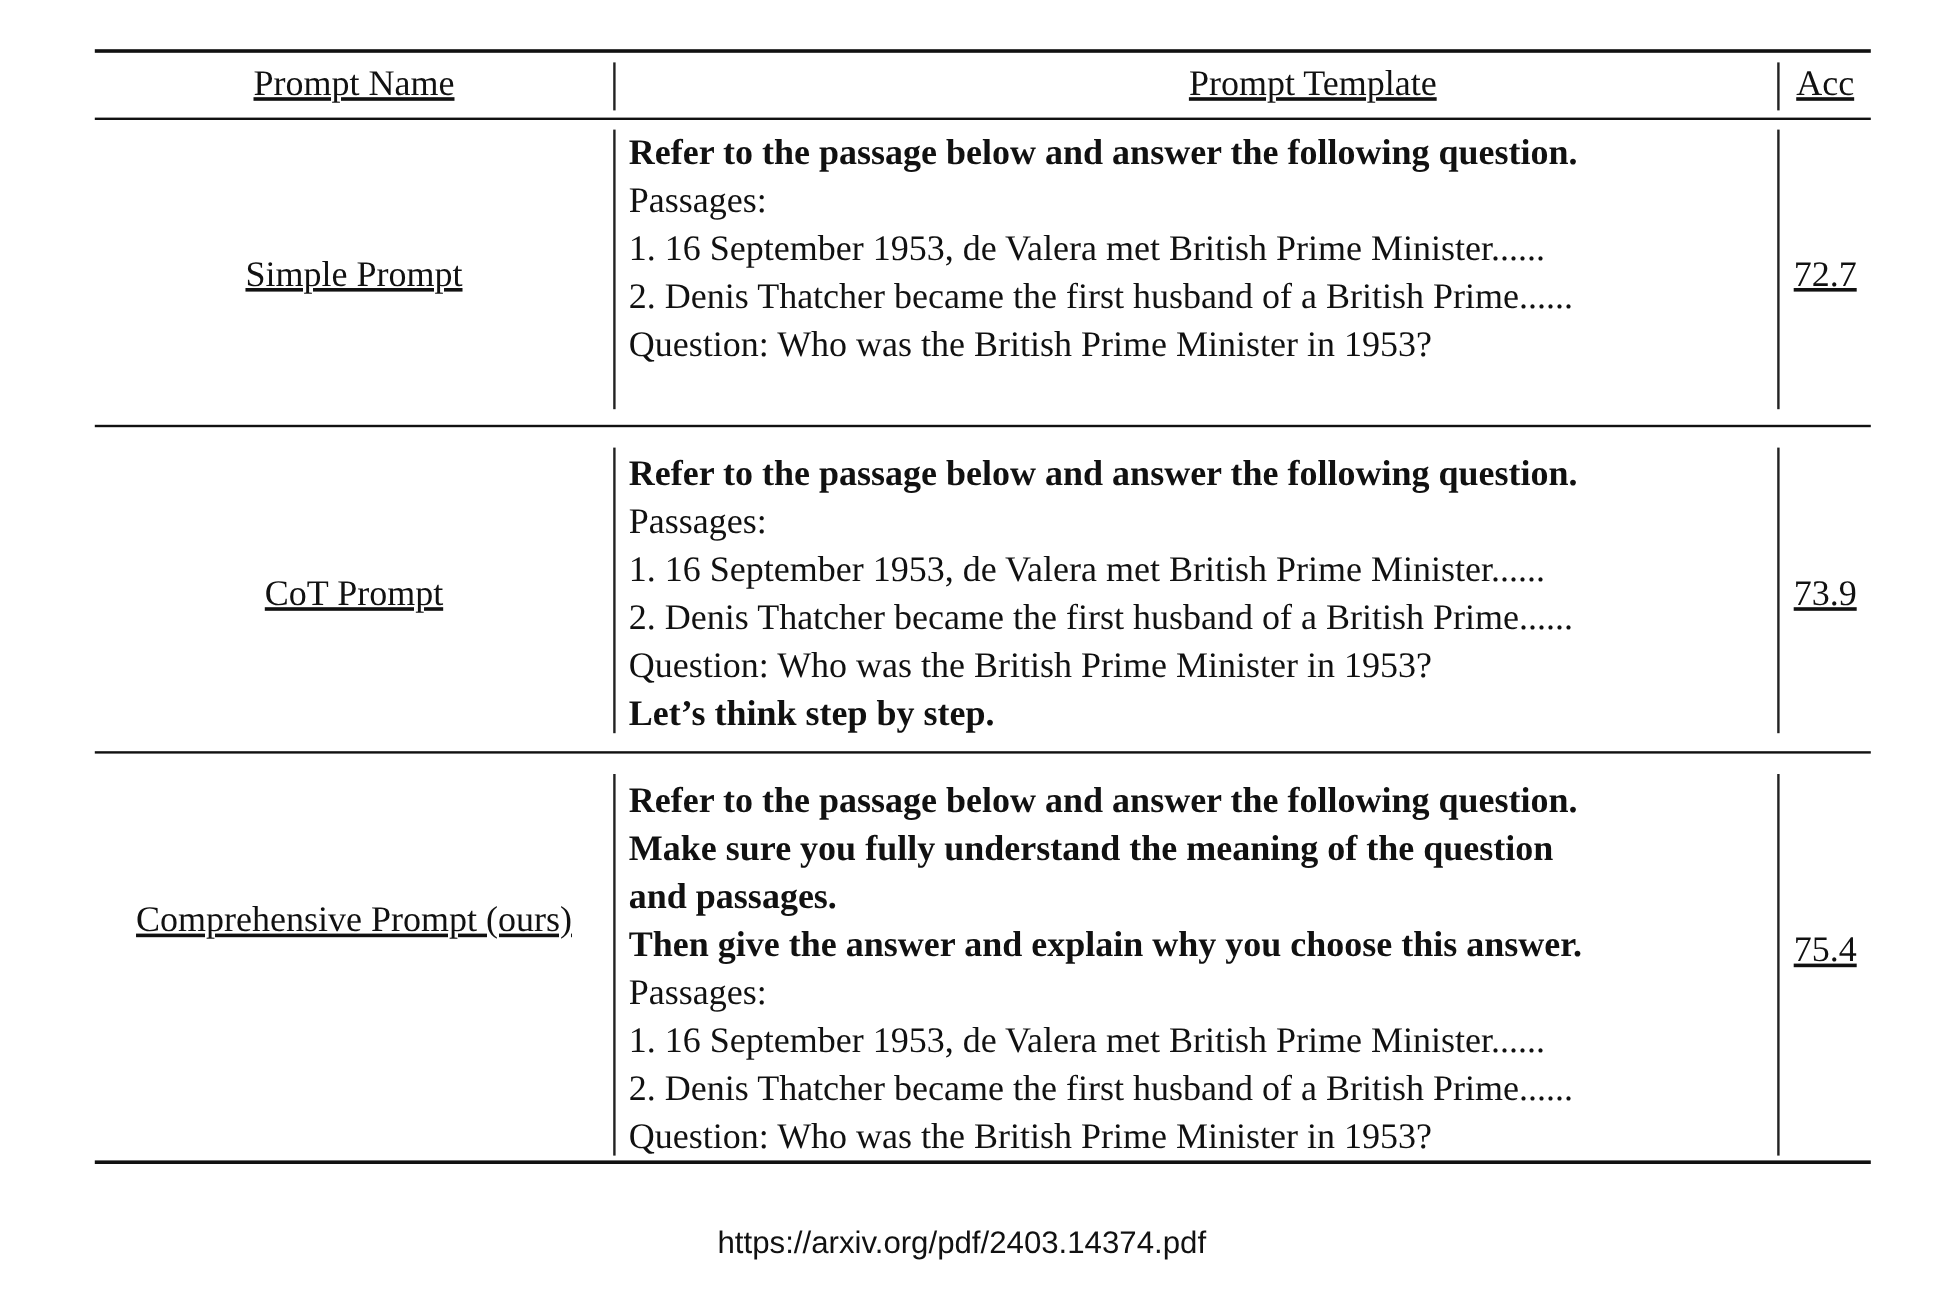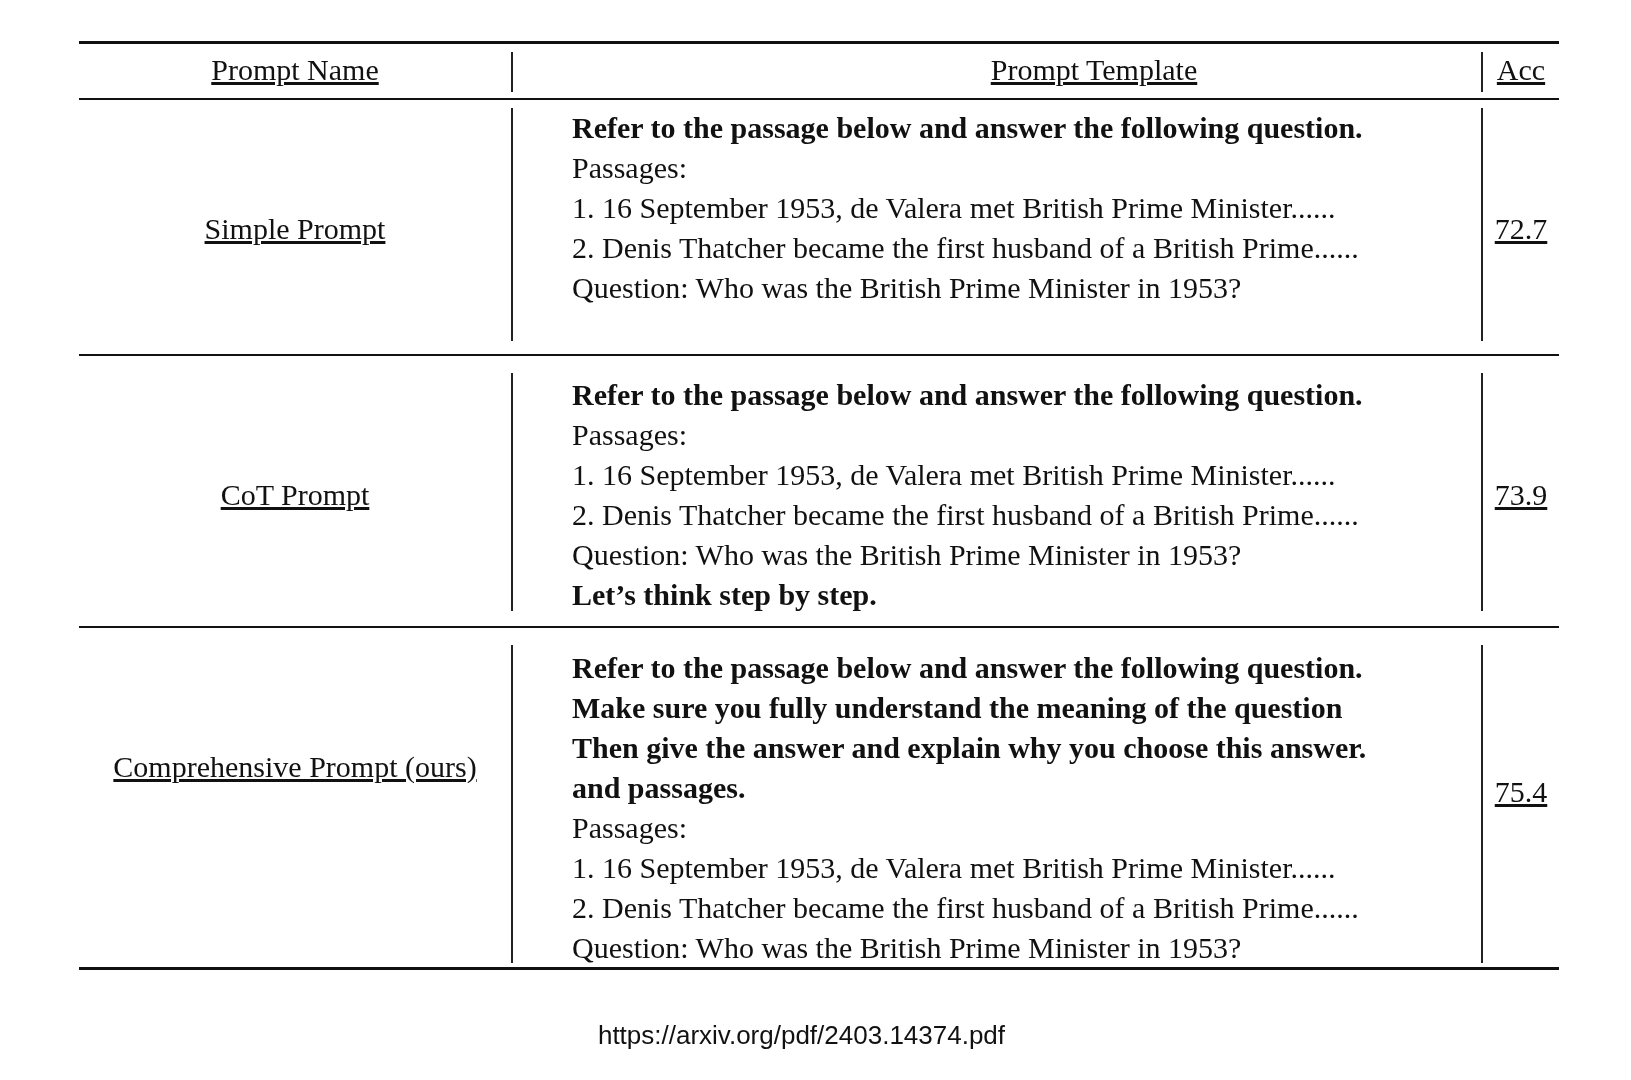--- a/index.html
+++ b/index.html
@@ -5,21 +5,21 @@
   html, body { margin:0; padding:0; background:#ffffff; }
   body { width:1631px; height:1080px; position:relative; overflow:hidden;
          font-family:"Liberation Serif","DejaVu Serif",serif; color:#111; }
   .rule { position:absolute; left:79px; width:1480px; background:#111; }
   .rule.thick { height:3px; }
   .rule.thin { height:2px; }
   .vline { position:absolute; width:1.5px; background:#222; }
   .cell { position:absolute; font-size:30px; line-height:40px; white-space:nowrap; }
   .center { text-align:center;text-decoration:underline; }
   .name-col { left:79px; width:432px; }
-  .tmpl-col { left:524px; width:950px;margin-left:48px; }
+  .tmpl-col { left:524px; width:950px; }
   .acc-col { left:1483px; width:76px; }
   .line { display:block; height:40px; }
   .bold { font-weight:bold; }
   .footer { position:absolute; top:1020px; left:0; width:1603px; text-align:center;
             font-family:"Liberation Sans","DejaVu Sans",sans-serif; font-size:26px; color:#111; }
 </style>
 </head>
 <body>
 
 <div>
@@ -66,22 +66,22 @@
     <div class="vline" style="left:1481px; top:373px; height:238px"></div>
     <div class="cell center acc-col" style="top:475px">73.9</div>
   </div>
 
   <div>
     <div class="cell center name-col" style="top:747px">Comprehensive Prompt (ours)</div>
     <div class="vline" style="left:511px; top:645px; height:318px"></div>
     <div class="cell tmpl-col" style="top:648px">
       <span class="line bold">Refer to the passage below and answer the following question.</span>
       <span class="line bold">Make sure you fully understand the meaning of the question</span>
+      <span class="line bold">and passages.</span>
       <span class="line bold">Then give the answer and explain why you choose this answer.</span>
-      <span class="line bold">and passages.</span>
       <span class="line">Passages:</span>
       <span class="line">1. 16 September 1953, de Valera met British Prime Minister......</span>
       <span class="line">2. Denis Thatcher became the first husband of a British Prime......</span>
       <span class="line">Question: Who was the British Prime Minister in 1953?</span>
     </div>
     <div class="vline" style="left:1481px; top:645px; height:318px"></div>
     <div class="cell center acc-col" style="top:772px">75.4</div>
   </div>
 </div>
 

